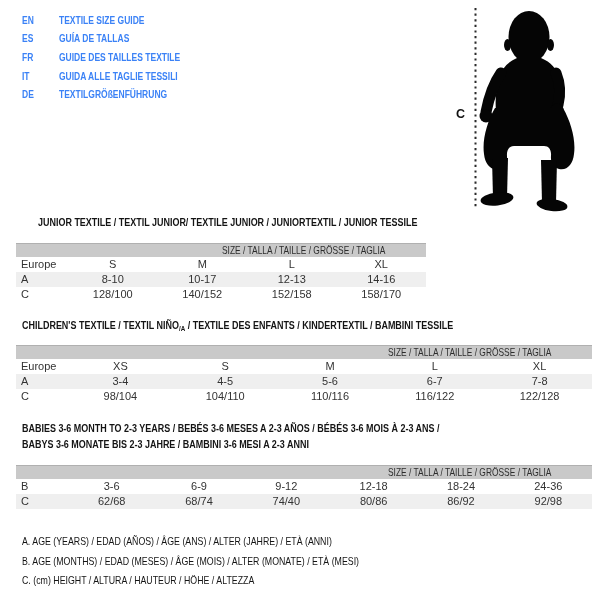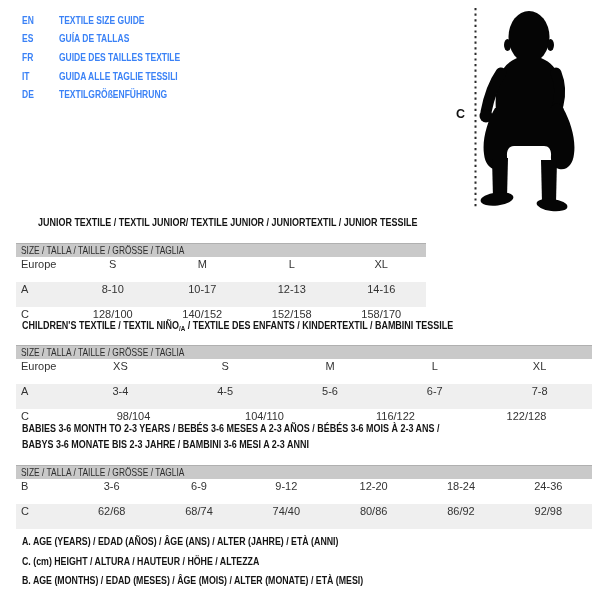--- a/index.html
+++ b/index.html
@@ -26,29 +26,29 @@
   #sec1 { left:38px; top:215px; }
   #sec2 { left:22px; top:318px; }
   #sec3 { left:22px; top:421px; }
   .subm { font-size:8px; vertical-align:-2px; }
 
   
   .tbl { position:absolute; }
   #tbl1 { left:16px; top:243px; width:410px; }
   #tbl2 { left:16px; top:345px; width:576px; }
   #tbl3 { left:16px; top:465px; width:576px; }
-  .bar { height:13px; background:#c9c9c9; border-top:1px solid #b0b0b0; line-height:13px; padding-left:5px; font-size:10.5px; color:#2d2d2d; }
-  .trow { display:flex; height:25px; line-height:15.5px; font-size:11px; color:#333333; }
+  .bar { height:13px; background:#c9c9c9; border-top:1px solid #b0b0b0; line-height:13px; padding-left:5px; font-size:10.5px; color:#2d2d2d;text-align:right; }
+  .trow { display:flex; height:15px; line-height:15.5px; font-size:11px; color:#333333; }
   .trow.stripe { background:#efefef; }
   .tlabel { width:47px; flex:0 0 47px; padding-left:5px; }
   .tcell { flex:1; text-align:center; }
 
   
   .legend { position:absolute; left:22px; top:532px; }
-  .legend-line { height:19.6px; line-height:19.6px; font-size:11px; font-weight:bold; color:#141414; }
+  .legend-line { height:19.6px; line-height:19.6px; font-size:11px; font-weight:normal; color:#141414; }
 </style>
 </head>
 <body>
 
 <div class="page">
 
   <div class="langs">
     <div class="lang-row">
       <span class="lang-code"><span class="cond sx85">EN</span></span>
       <span class="lang-title"><span class="cond sx85">TEXTILE SIZE GUIDE</span></span>
@@ -144,55 +144,56 @@
           <span class="tcell">3-4</span>
           <span class="tcell">4-5</span>
           <span class="tcell">5-6</span>
           <span class="tcell">6-7</span>
           <span class="tcell">7-8</span>
         </div>
         <div class="trow">
           <span class="tlabel">C</span>
           <span class="tcell">98/104</span>
           <span class="tcell">104/110</span>
+          <span class="tcell">110/116</span>
           <span class="tcell">116/122</span>
           <span class="tcell">122/128</span>
         </div>
       </div>
   </div>
 
   <div class="sec-title" id="sec3">
     <div><span class="cond sx78">BABIES 3-6 MONTH TO 2-3 YEARS / BEBÉS 3-6 MESES A 2-3 AÑOS / BÉBÉS 3-6 MOIS À 2-3 ANS /</span></div>
     <div><span class="cond sx78">BABYS 3-6 MONATE BIS 2-3 JAHRE / BAMBINI 3-6 MESI A 2-3 ANNI</span></div>
   </div>
   <div class="tbl" id="tbl3">
     <div class="bar">
       <span class="cond sx80">SIZE / TALLA / TAILLE / GRÖSSE / TAGLIA</span>
     </div>
     <div>
         <div class="trow">
           <span class="tlabel">B</span>
           <span class="tcell">3-6</span>
           <span class="tcell">6-9</span>
           <span class="tcell">9-12</span>
-          <span class="tcell">12-20</span>
+          <span class="tcell">12-18</span>
           <span class="tcell">18-24</span>
           <span class="tcell">24-36</span>
         </div>
         <div class="trow stripe">
           <span class="tlabel">C</span>
           <span class="tcell">62/68</span>
           <span class="tcell">68/74</span>
           <span class="tcell">74/40</span>
           <span class="tcell">80/86</span>
           <span class="tcell">86/92</span>
           <span class="tcell">92/98</span>
         </div>
       </div>
   </div>
 
   <div class="legend">
     <div class="legend-line"><span class="cond sx80">A. AGE (YEARS) / EDAD (AÑOS) / ÂGE (ANS) / ALTER (JAHRE) / ETÀ (ANNI)</span></div>
+    <div class="legend-line"><span class="cond sx80">B. AGE (MONTHS) / EDAD (MESES) / ÂGE (MOIS) / ALTER (MONATE) / ETÀ (MESI)</span></div>
     <div class="legend-line"><span class="cond sx80">C. (cm) HEIGHT / ALTURA / HAUTEUR / HÖHE / ALTEZZA</span></div>
-    <div class="legend-line"><span class="cond sx80">B. AGE (MONTHS) / EDAD (MESES) / ÂGE (MOIS) / ALTER (MONATE) / ETÀ (MESI)</span></div>
   </div>
 
 </div>
 
 </body></html>

